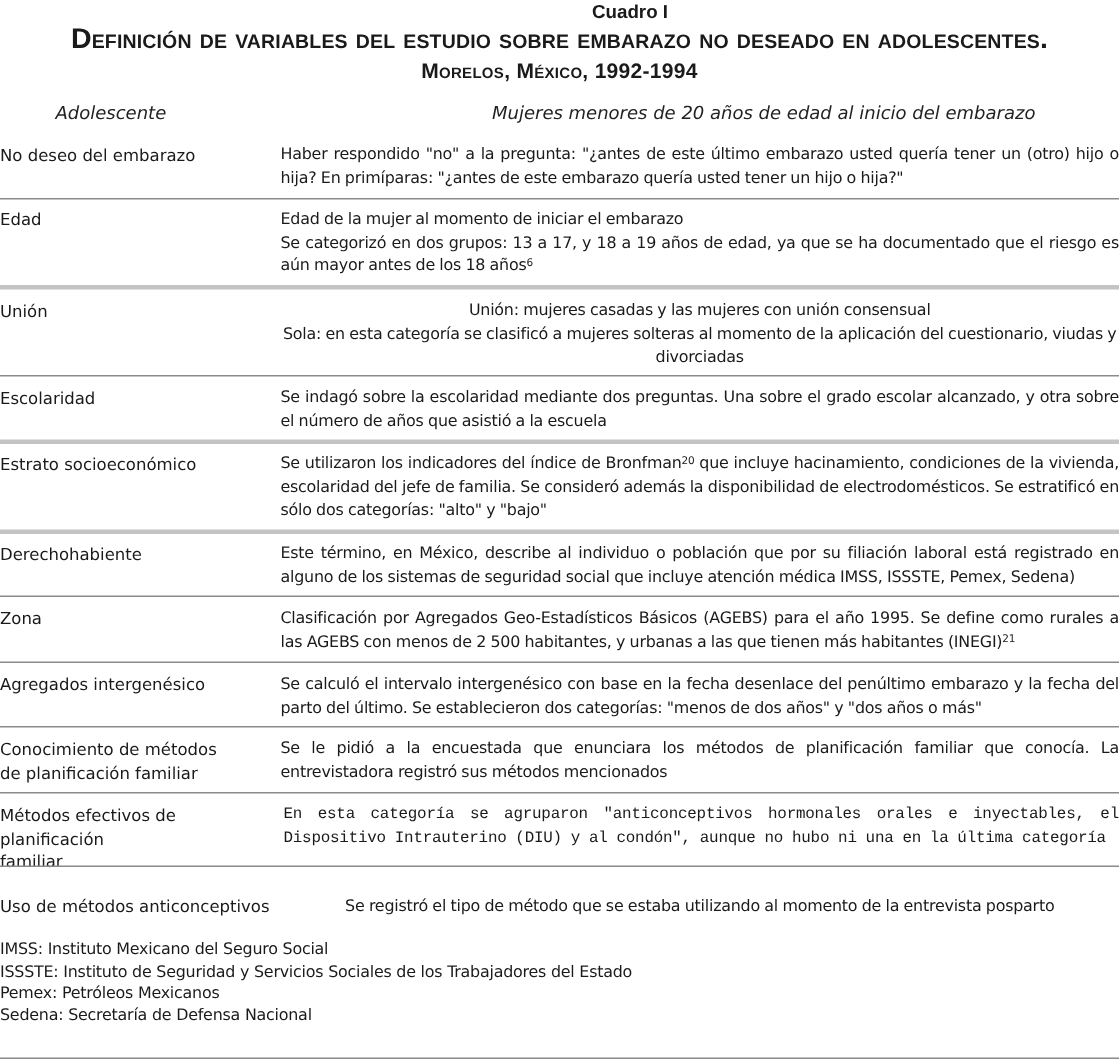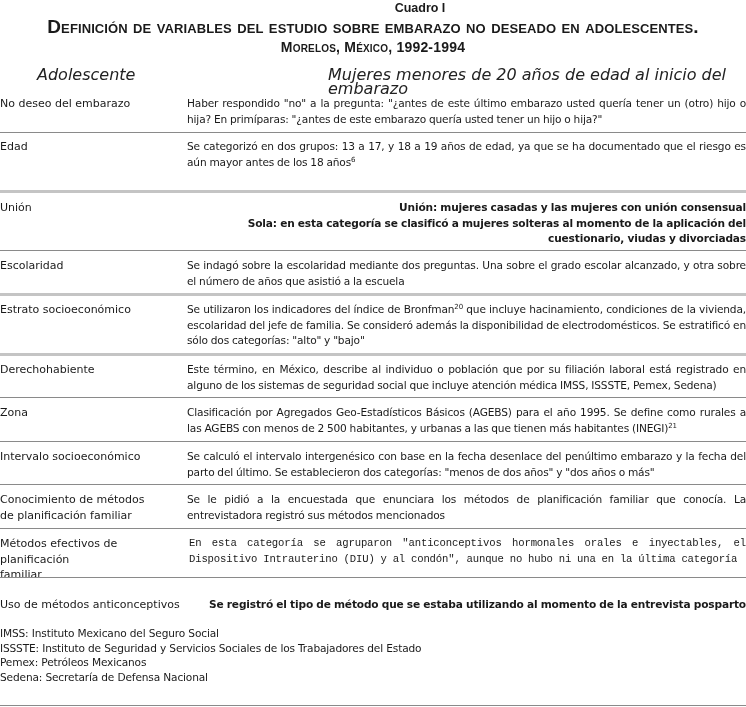--- a/index.html
+++ b/index.html
@@ -28,21 +28,21 @@
       top: 18px; font-size: 19px; line-height: 18px;
       font-variant: small-caps; letter-spacing: 0.1px;
     }
     .t3 {
       top: 38px; font-size: 14px; line-height: 18px;
       font-variant: small-caps; letter-spacing: 0.2px;
     }
     .hdr {
       position: absolute;
       top: 68px;
-      font-size: 16px;
+      font-size: 12px;
       font-style: italic;
       line-height: 14px;
       color: #222;
     }
     .hdr-left { left: 37px; }
     .hdr-right { left: 328px; }
 
     .row {
       position: absolute;
       left: 0;
@@ -62,21 +62,21 @@
       left: 187px;
       top: 0;
       width: 559px;
       font-size: 10.6px;
       line-height: 15.5px;
       color: #1a1a1a;
       text-align: justify;
       letter-spacing: -0.15px;
       word-spacing: -0.3px;
     }
-    .row .desc.left { text-align: right; font-weight: bold; }
+    .row .desc.left { text-align: center; }
     .row .desc sup, .superscript {
       font-size: 7px;
       vertical-align: top;
       position: relative;
       top: -2px;
     }
     .sep {
       position: absolute;
       left: 0;
       width: 746px;
@@ -107,20 +107,21 @@
 
 <div class="row" style="top:96px;">
   <div class="label">No deseo del embarazo</div>
   <div class="desc">Haber respondido "no" a la pregunta: "¿antes de este último embarazo usted quería tener un (otro) hijo o hija? En primíparas: "¿antes de este embarazo quería usted tener un hijo o hija?"</div>
 </div>
 <div class="sep dark" style="top:132px;"></div>
 
 <div class="row" style="top:139px;">
   <div class="label">Edad</div>
   <div class="desc">
+    <div class="left">Edad de la mujer al momento de iniciar el embarazo</div>
     <div><span>Se categorizó en dos grupos: 13 a 17, y 18 a 19 años de edad, ya que se ha documentado que el riesgo es aún mayor antes de los 18 años</span><sup>6</sup></div>
   </div>
 </div>
 <div class="sep light" style="top:190px;"></div>
 
 <div class="row" style="top:200px;">
   <div class="label">Unión</div>
   <div class="desc left">
     <div>Unión: mujeres casadas y las mujeres con unión consensual</div>
     <div>Sola: en esta categoría se clasificó a mujeres solteras al momento de la aplicación del cuestionario, viudas y divorciadas</div>
@@ -146,21 +147,21 @@
 </div>
 <div class="sep dark" style="top:397px;"></div>
 
 <div class="row" style="top:405px;">
   <div class="label">Zona</div>
   <div class="desc"><span>Clasificación por Agregados Geo-Estadísticos Básicos (AGEBS) para el año 1995. Se define como rurales a las AGEBS con menos de 2 500 habitantes, y urbanas a las que tienen más habitantes (INEGI)</span><sup>21</sup></div>
 </div>
 <div class="sep dark" style="top:441px;"></div>
 
 <div class="row" style="top:449px;">
-  <div class="label">Intervalo socioeconómico</div>
+  <div class="label">Agregados intergenésico</div>
   <div class="desc">Se calculó el intervalo intergenésico con base en la fecha desenlace del penúltimo embarazo y la fecha del parto del último. Se establecieron dos categorías: "menos de dos años" y "dos años o más"</div>
 </div>
 <div class="sep dark" style="top:484px;"></div>
 
 <div class="row" style="top:492px;">
   <div class="label">
     <div>Conocimiento de métodos</div>
     <div>de planificación familiar</div>
   </div>
   <div class="desc">Se le pidió a la encuestada que enunciara los métodos de planificación familiar que conocía. La entrevistadora registró sus métodos mencionados</div>

